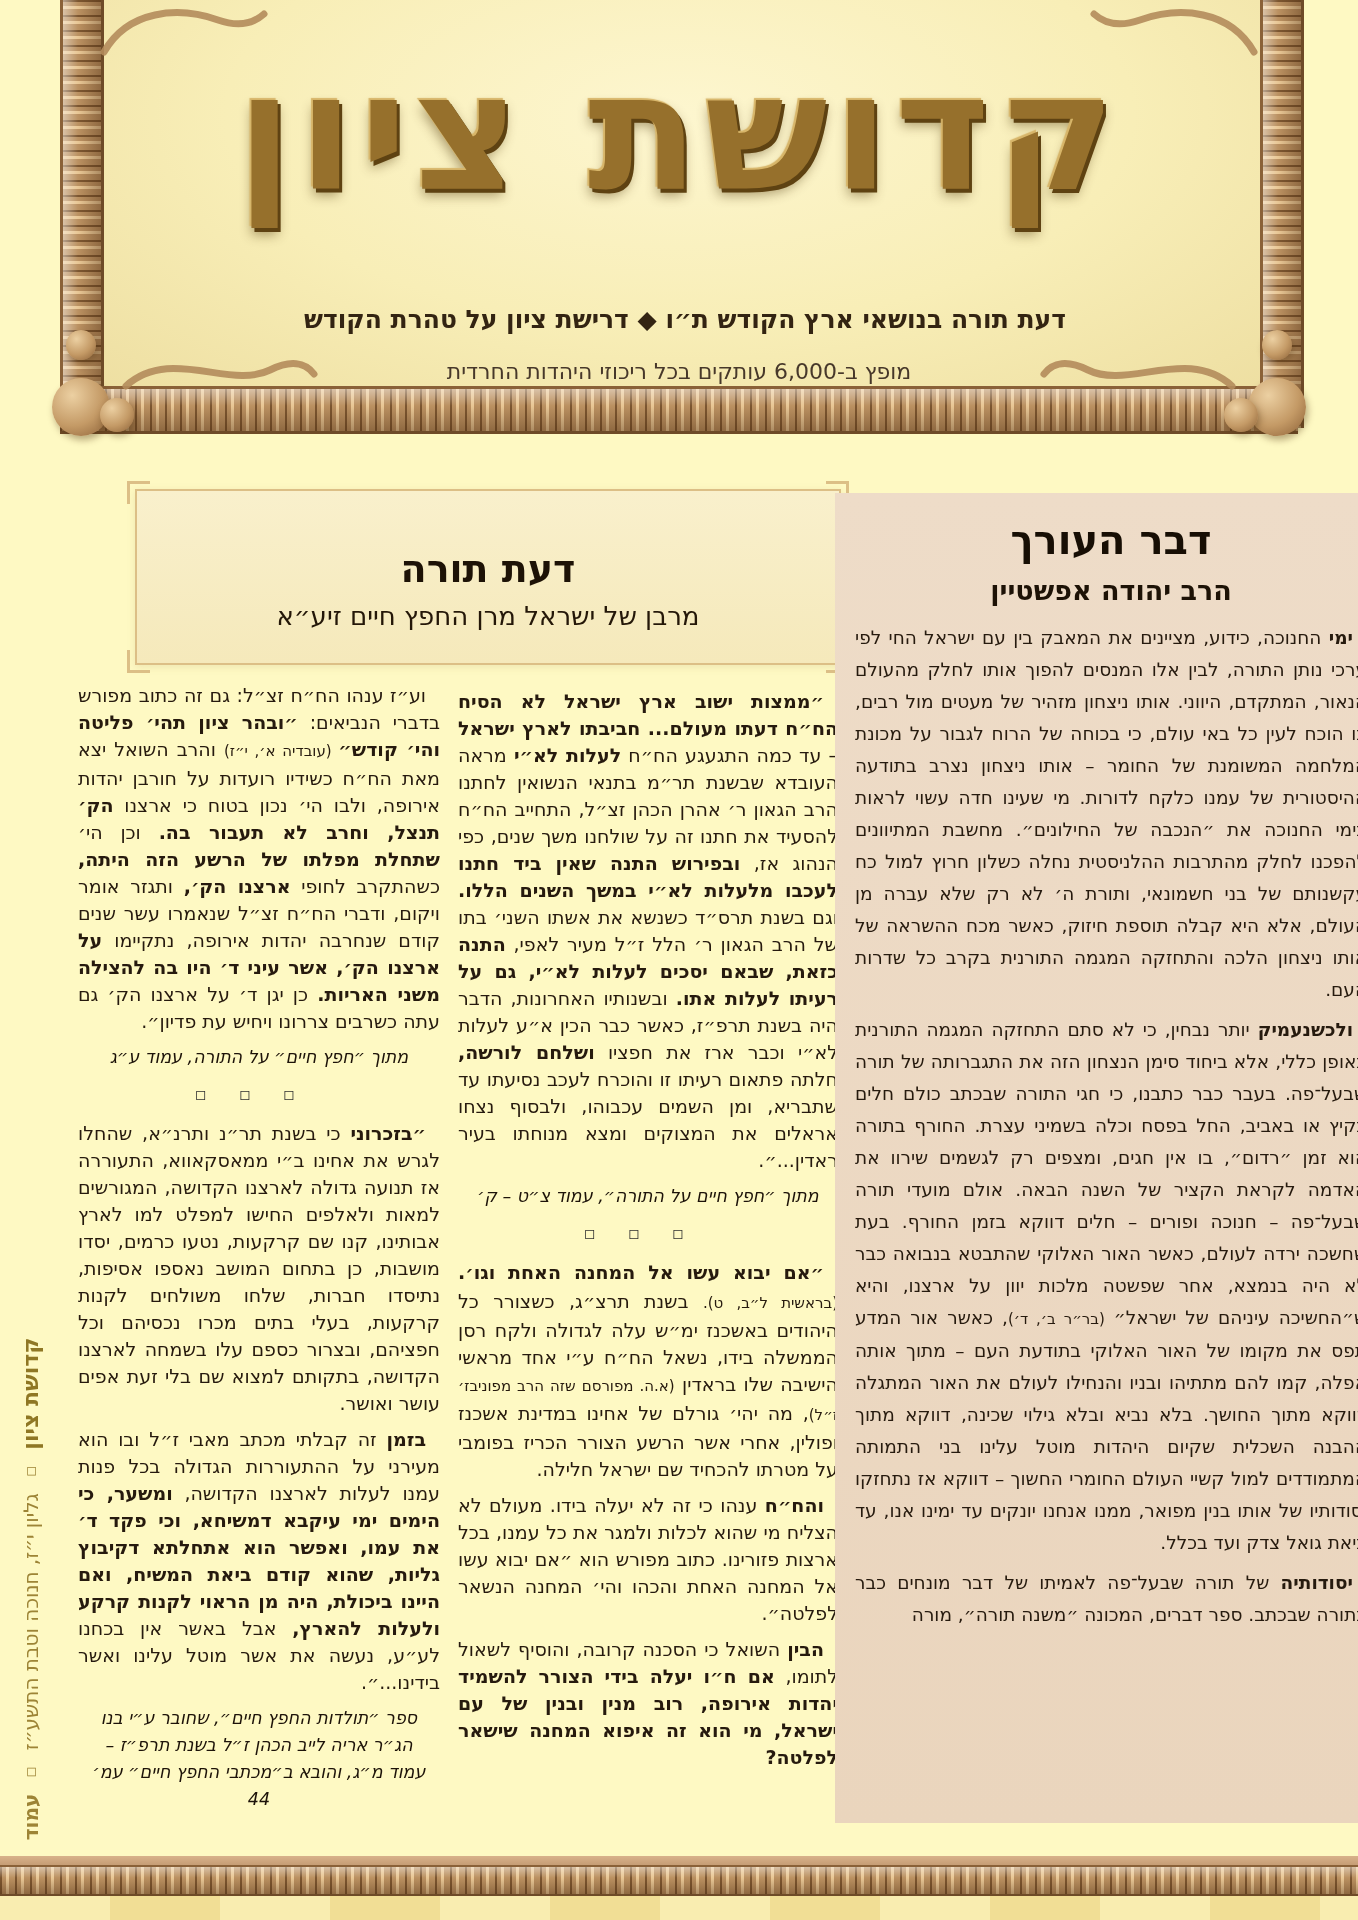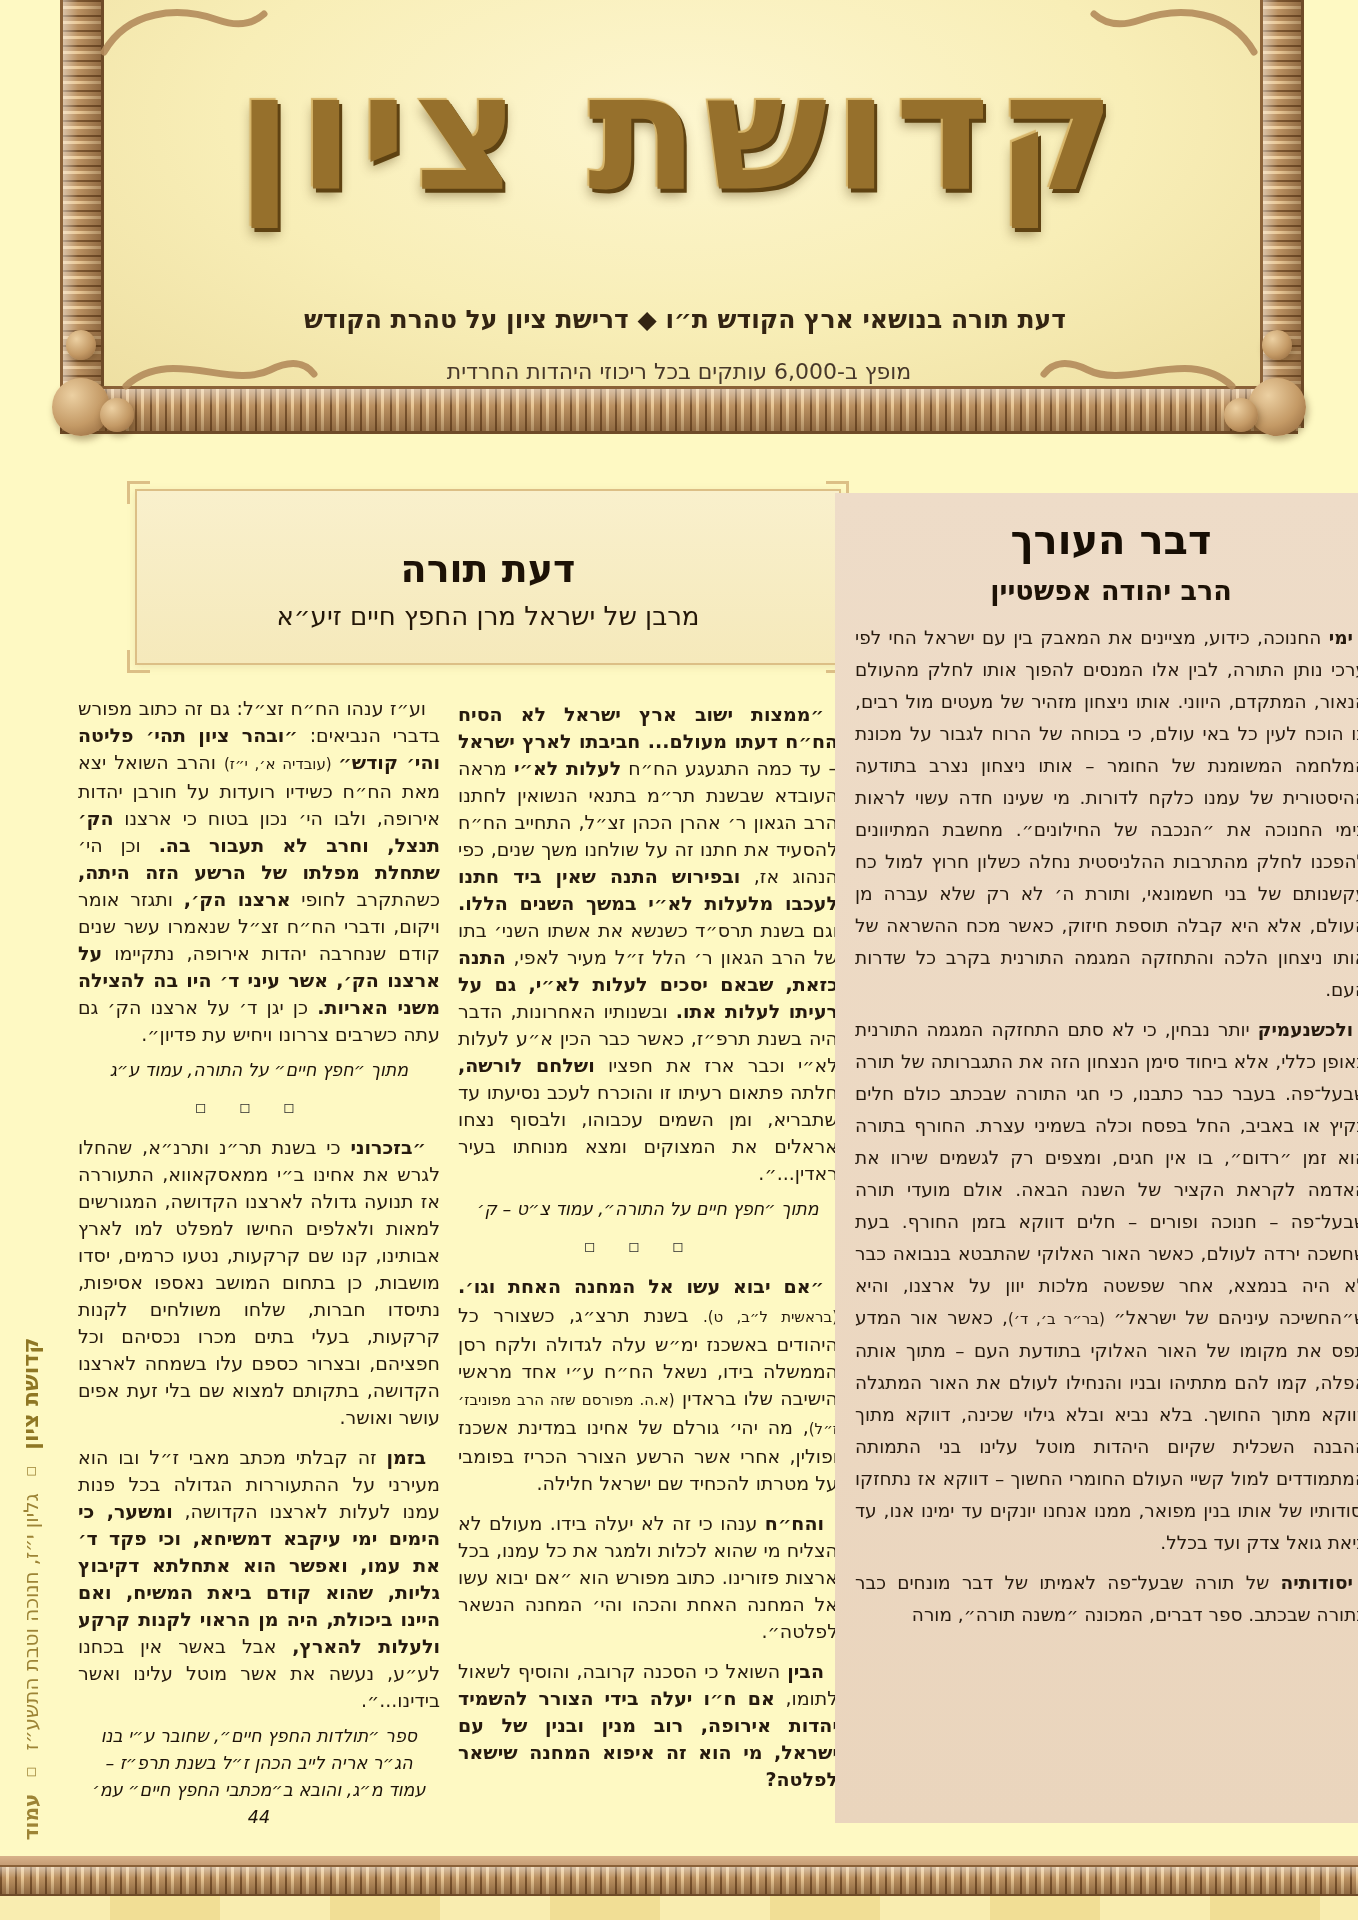--- a/index.html
+++ b/index.html
@@ -38,21 +38,21 @@
   .dcorner{position:absolute;width:20px;height:20px;border:3px solid #dcbf86;}
   .dc-tr{top:-10px;right:-10px;border-left:none;border-bottom:none;}
   .dc-br{bottom:-10px;right:-10px;border-left:none;border-top:none;}
   .dc-tl{top:-10px;left:-10px;border-right:none;border-bottom:none;}
   .dc-bl{bottom:-10px;left:-10px;border-right:none;border-top:none;}
 
   
   .col{position:absolute;font-size:19px;line-height:27px;text-align:justify;overflow:hidden;}
   .col-left{left:78px;top:682px;width:362px;height:1158px;}
   .col-mid{left:458px;top:688px;width:380px;height:1172px;}
-  .para{margin:13px 0 9px;text-indent:14px;}
+  .para{margin:0 0 9px;text-indent:14px;}
   .bseg{font-weight:bold;}
   .sseg{font-size:15px;}
   .attr{margin:2px 12px 10px;font-size:17.5px;font-style:italic;text-align:center;color:#1d1309;}
   .sep{margin:10px 0 12px;text-align:center;font-size:14px;letter-spacing:14px;color:#2e2e2e;text-indent:14px;}
 
   
   .editor{position:absolute;left:835px;top:493px;width:552px;height:1330px;box-sizing:border-box;
      background:linear-gradient(180deg,#eedcc8,#ead5bd);padding:16px 20px;overflow:hidden;}
   .editor-title{margin:8px 0 0;font-size:40px;font-weight:bold;text-align:center;color:#170e04;}
   .editor-author{margin:12px 0 16px;font-size:27px;font-weight:bold;text-align:center;color:#1d1206;}

